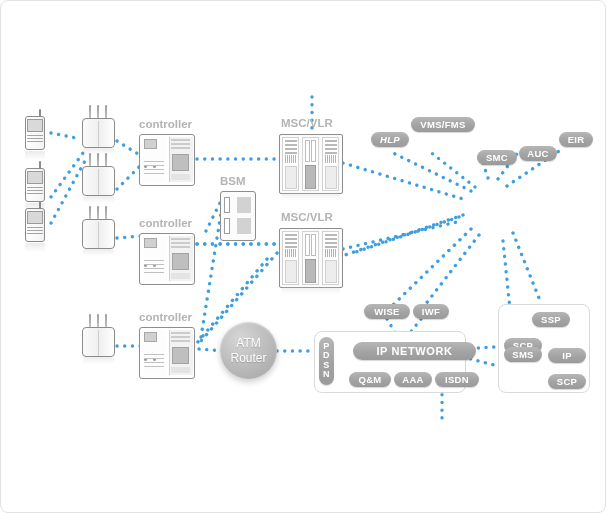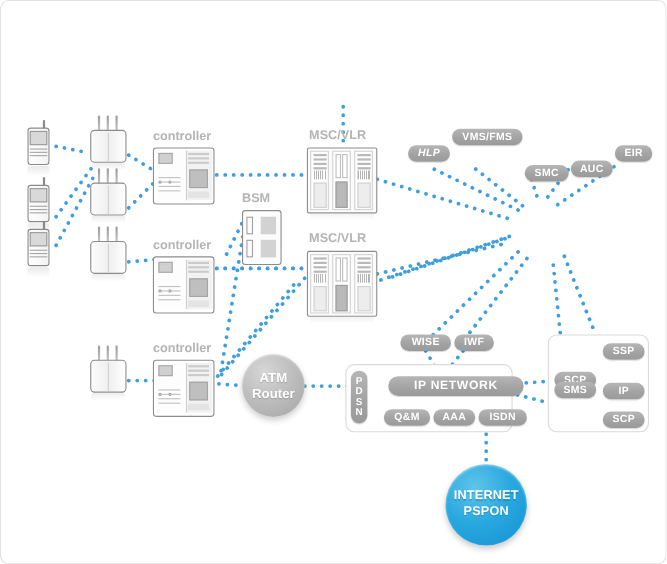--- a/index.html
+++ b/index.html
@@ -38,21 +38,21 @@
   }
   
   .graycircle{
     position:absolute;
     border-radius:50%;
     background:radial-gradient(circle at 36% 28%, #d6d6d6 0%, #bdbdbd 48%, #a4a4a4 100%);
     box-shadow:0 3px 6px rgba(0,0,0,0.20), inset 0 1px 2px rgba(255,255,255,0.45);
     color:#ffffff;
     display:flex;align-items:center;justify-content:center;
     text-align:center;
-    font-weight:bold;
+    font-weight:normal;
     font-size:12px;
     line-height:1.2;
     text-shadow:0 1px 1px rgba(0,0,0,0.2);
   }
 
   
   .pill{
     position:absolute;
     height:15px;
     border-radius:8px;
@@ -519,26 +519,20 @@
       <span>D</span>
       <span>S</span>
       <span>N</span>
   </div>
   <div class="pill big" style="left:352px;top:341px;width:123px;">IP NETWORK</div>
   <div class="pill" style="left:348px;top:371px;width:42px;">Q&amp;M</div>
   <div class="pill" style="left:393px;top:371px;width:38px;">AAA</div>
   <div class="pill" style="left:434px;top:371px;width:44px;">ISDN</div>
 
   <div class="groupbox" style="left:497px;top:303px;width:92px;height:89px;"></div>
-  <div class="pill" style="left:547px;top:311px;width:38px;">SSP</div>
+  <div class="pill" style="left:531px;top:311px;width:38px;">SSP</div>
   <div class="pill" style="left:503px;top:337px;width:38px;">SCP</div>
   <div class="pill" style="left:547px;top:347px;width:38px;">IP</div>
   <div class="pill" style="left:503px;top:346px;width:38px;">SMS</div>
   <div class="pill" style="left:547px;top:373px;width:38px;">SCP</div>
 
-  <div class="bluecircle" style="left:404px;top:421px;width:74px;height:74px;font-size:11.5px;">
-    <div>
-      <div>INTERNET</div>
-      <div>PSPON</div>
-    </div>
-  </div>
 
 </div>
 
 </body></html>

